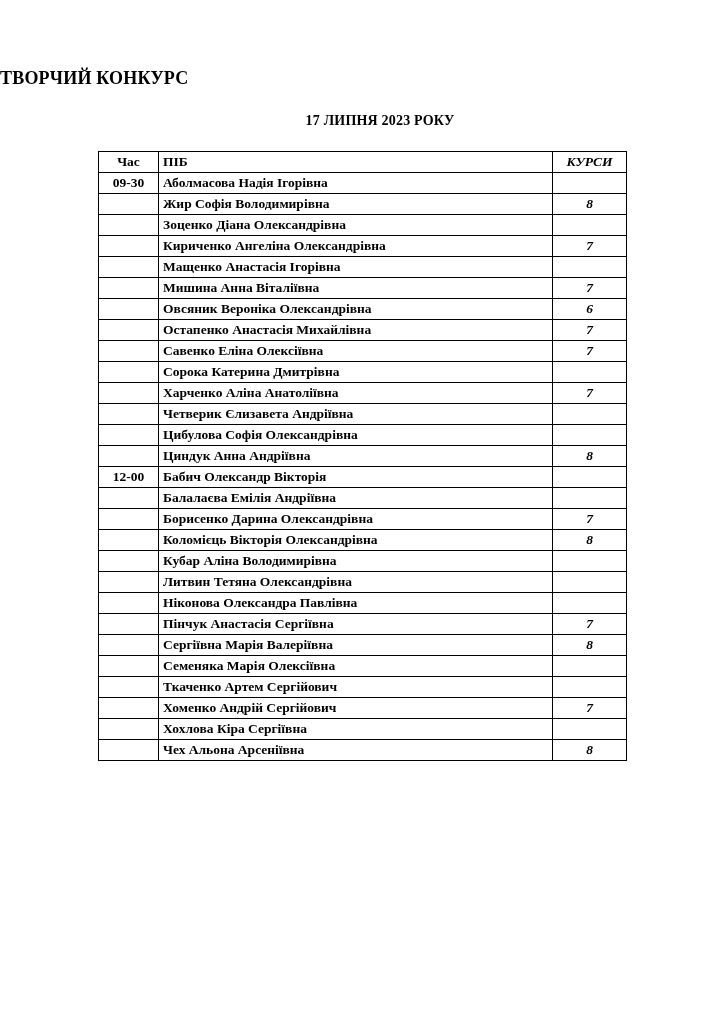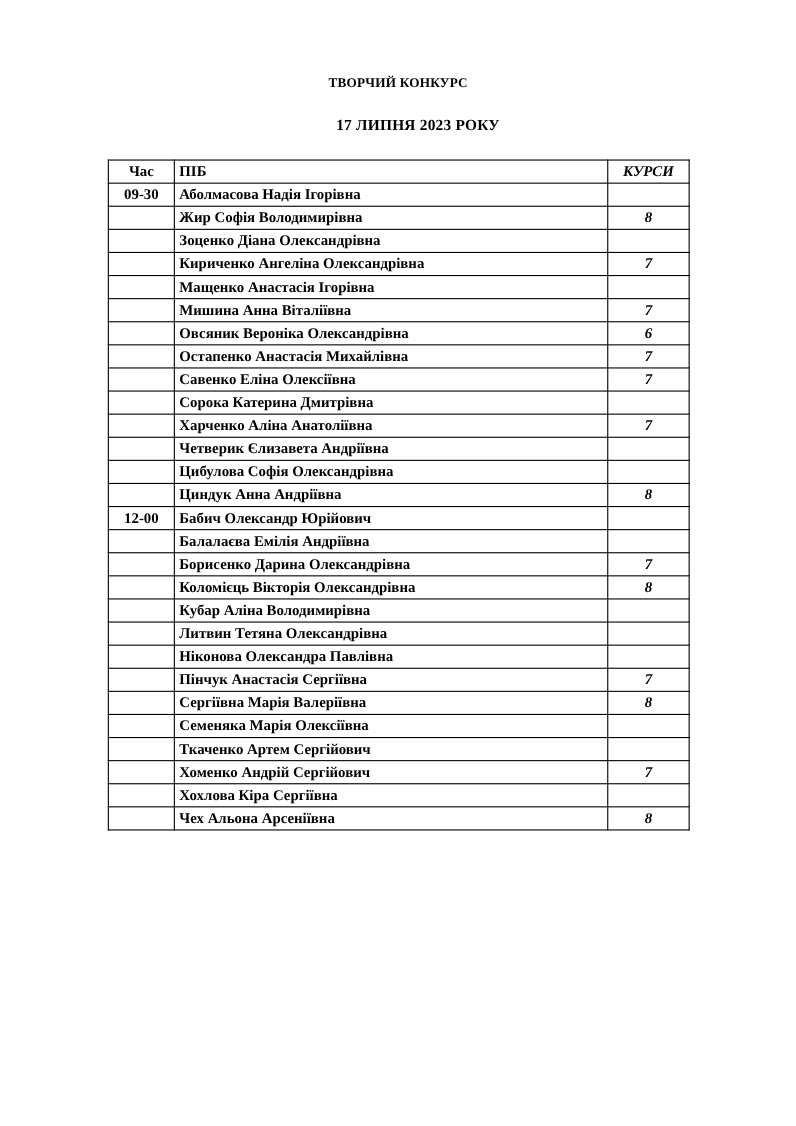--- a/index.html
+++ b/index.html
@@ -16,22 +16,22 @@
     overflow: hidden;
   }
   .page {
     width: 724px;
     height: 1024px;
     box-sizing: border-box;
     padding: 0;
     position: relative;
   }
   .doc-title {
-    text-align: center;
-    font-size: 12px;
+    text-align: left;
+    font-size: 18px;
     font-weight: bold;
     letter-spacing: 0.2px;
     margin-top: 68px;
   }
   .doc-subtitle {
     text-align: center;
     font-size: 14px;
     font-weight: bold;
     letter-spacing: 0.2px;
     margin-top: 24px;
@@ -172,21 +172,21 @@
             <td class="c-name">Цибулова Софія Олександрівна</td>
             <td class="c-course"></td>
           </tr>
           <tr>
             <td class="c-time"></td>
             <td class="c-name">Циндук Анна Андріївна</td>
             <td class="c-course">8</td>
           </tr>
           <tr>
             <td class="c-time">12-00</td>
-            <td class="c-name">Бабич Олександр Юрійович</td>
+            <td class="c-name">Бабич Олександр Вікторія</td>
             <td class="c-course"></td>
           </tr>
           <tr>
             <td class="c-time"></td>
             <td class="c-name">Балалаєва Емілія Андріївна</td>
             <td class="c-course"></td>
           </tr>
           <tr>
             <td class="c-time"></td>
             <td class="c-name">Борисенко Дарина Олександрівна</td>

